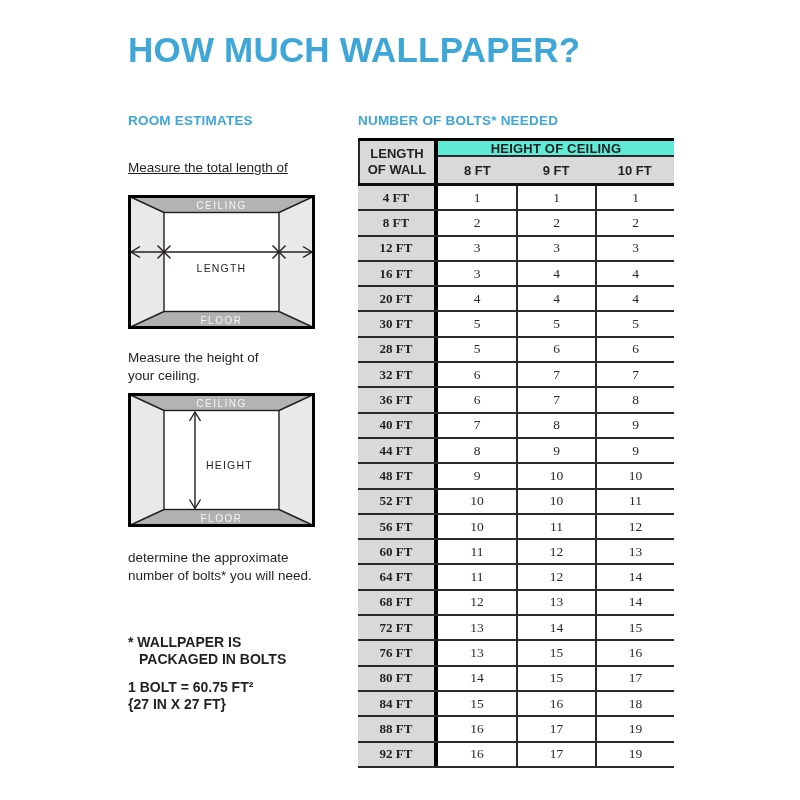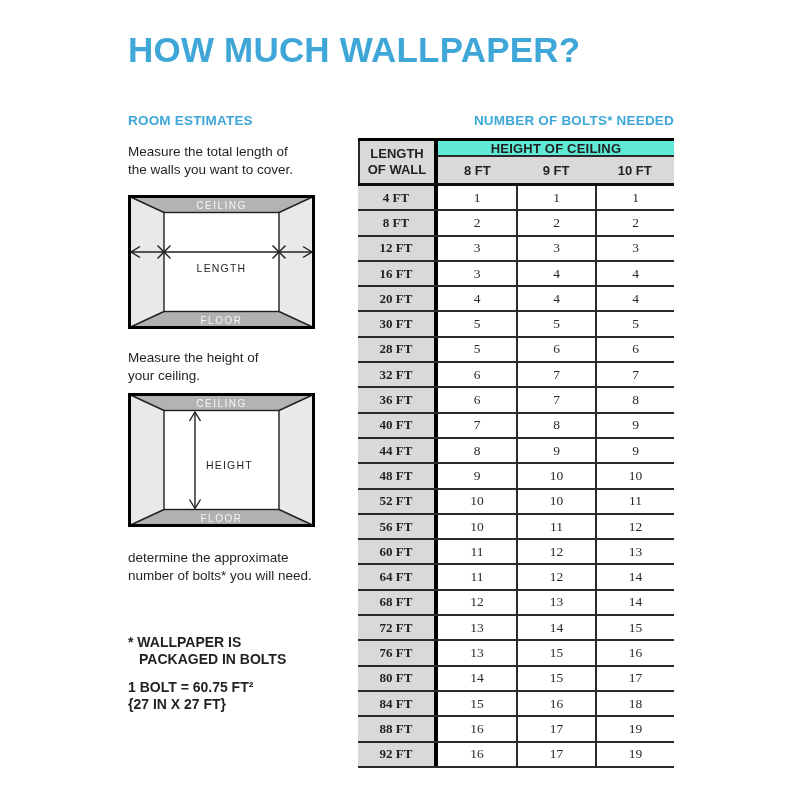--- a/index.html
+++ b/index.html
@@ -9,24 +9,24 @@
     font-family:"Liberation Sans", sans-serif; color:#231f20; overflow:hidden;
   }
   .page-title {
     position:absolute; left:128px; top:30px;
     font-size:35px; font-weight:bold; color:#3fa7d8; letter-spacing:0.2px;
   }
   .section-heading {
     font-size:13.5px; font-weight:bold; color:#3fa7d8; letter-spacing:0.2px;
   }
   .re-heading { position:absolute; left:128px; top:113px; }
-  .tbl-heading { position:absolute; left:358px; top:113px; width:316px; text-align:right; }
+  .tbl-heading { position:absolute; left:358px; top:113px; width:316px; text-align:left; }
 
   .para { position:absolute; left:128px; font-size:13.5px; line-height:18px; color:#231f20; }
-  .para1 { top:143px; }
+  .para1 { top:159px;text-decoration:underline; }
   .para2 { top:349px; }
   .para3 { top:549px; }
 
   .footnote { position:absolute; left:128px; top:634px; font-size:14px; font-weight:bold; line-height:17px; }
   .footnote .indent { padding-left:11px; }
   .boltinfo { position:absolute; left:128px; top:679px; font-size:14px; font-weight:bold; line-height:17px; }
 
   .diagram { position:absolute; left:128px; width:187px; height:134px; }
   .diagram1 { top:195px; }
   .diagram2 { top:393px; }
@@ -64,21 +64,20 @@
 <body>
 
 <div class="page">
 
   <h1 class="page-title">HOW MUCH WALLPAPER?</h1>
 
   <h2 class="section-heading re-heading">ROOM ESTIMATES</h2>
 
   <div class="para para1">
     <div>Measure the total length of</div>
-    <div>the walls you want to cover.</div>
   </div>
 
   <svg class="diagram diagram1" viewBox="0 0 187 134">
     <polygon points="1.5,1.5 185.5,1.5 151,17.5 36,17.5" fill="#b3b3b3"></polygon>
     <polygon points="1.5,132.5 36,116.5 151,116.5 185.5,132.5" fill="#b1b1b1"></polygon>
     <polygon points="1.5,1.5 36,17.5 36,116.5 1.5,132.5" fill="#e9e9e9"></polygon>
     <polygon points="185.5,1.5 151,17.5 151,116.5 185.5,132.5" fill="#e9e9e9"></polygon>
     <rect x="36" y="17.5" width="115" height="99" fill="#ffffff" stroke="#231f20" stroke-width="1.4"></rect>
     <line x1="1.5" y1="1.5" x2="36" y2="17.5" stroke="#231f20" stroke-width="1.4"></line>
     <line x1="185.5" y1="1.5" x2="151" y2="17.5" stroke="#231f20" stroke-width="1.4"></line>

